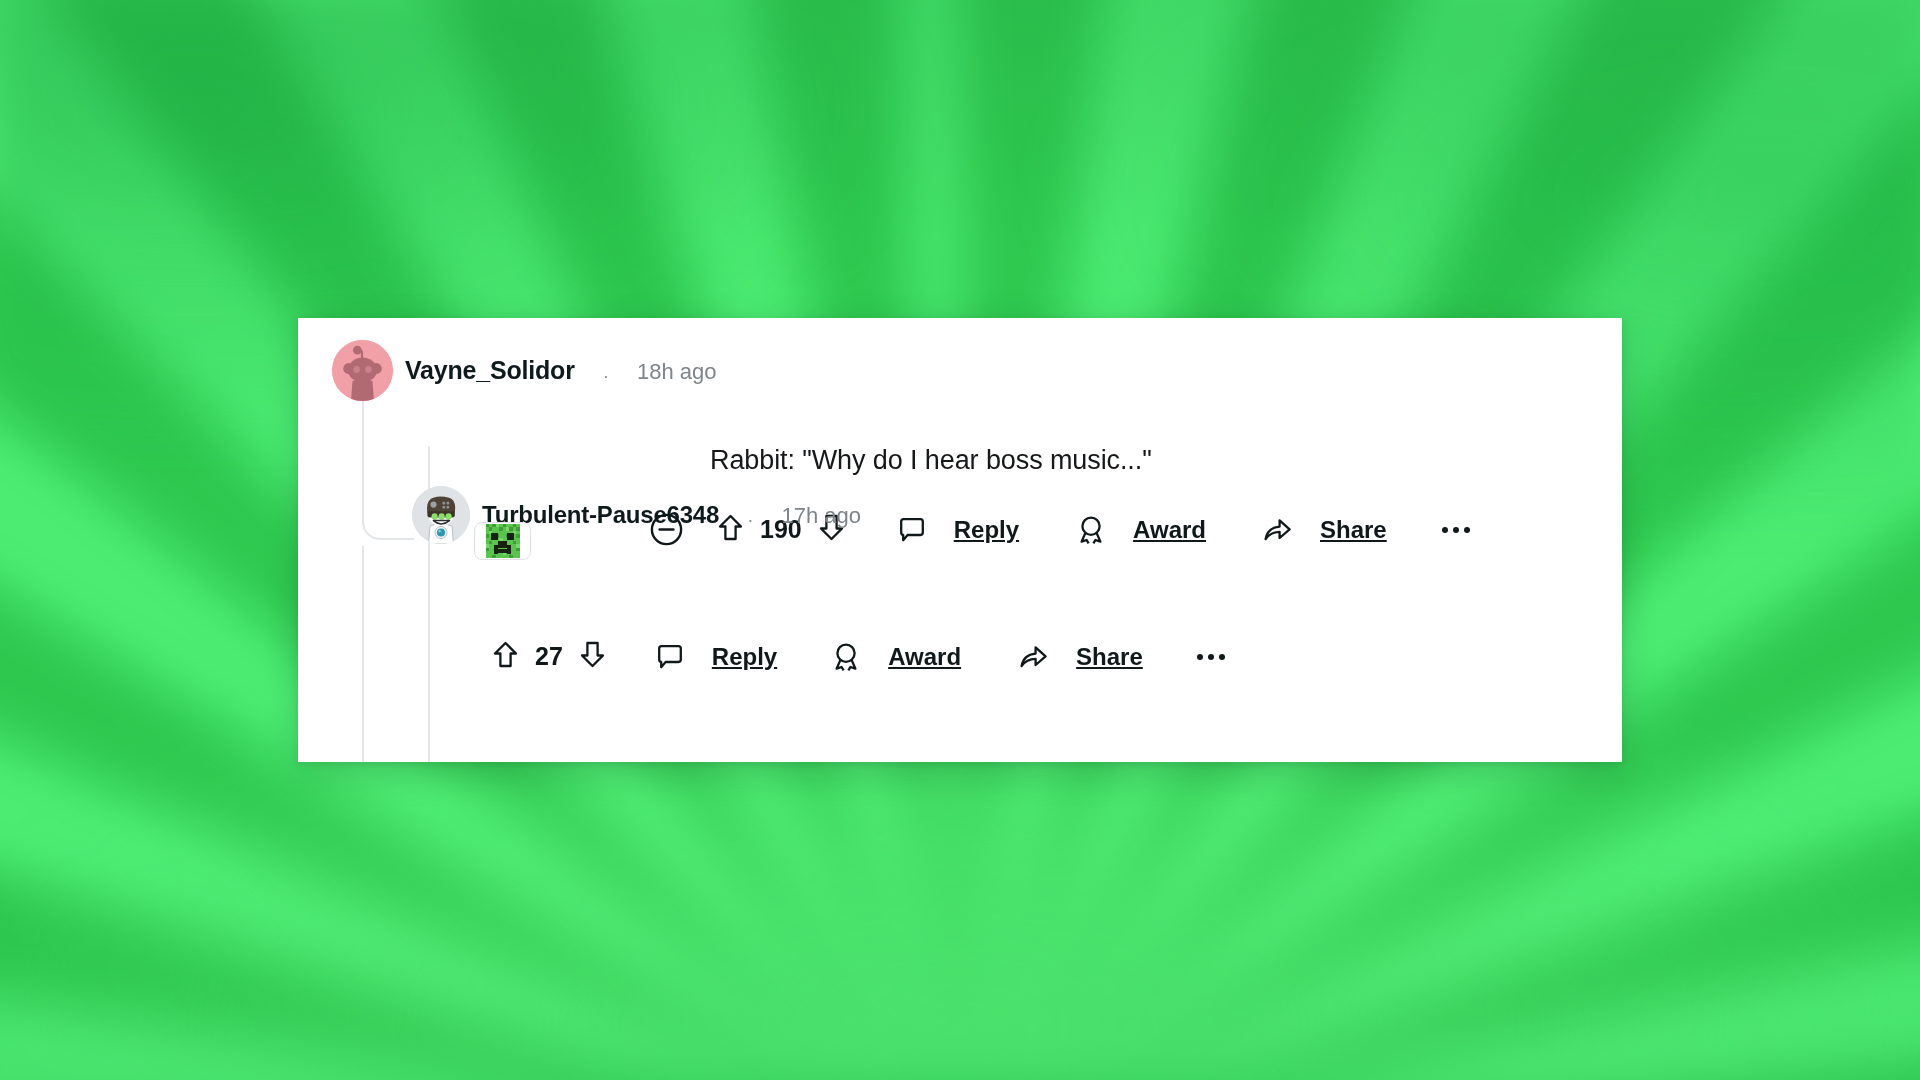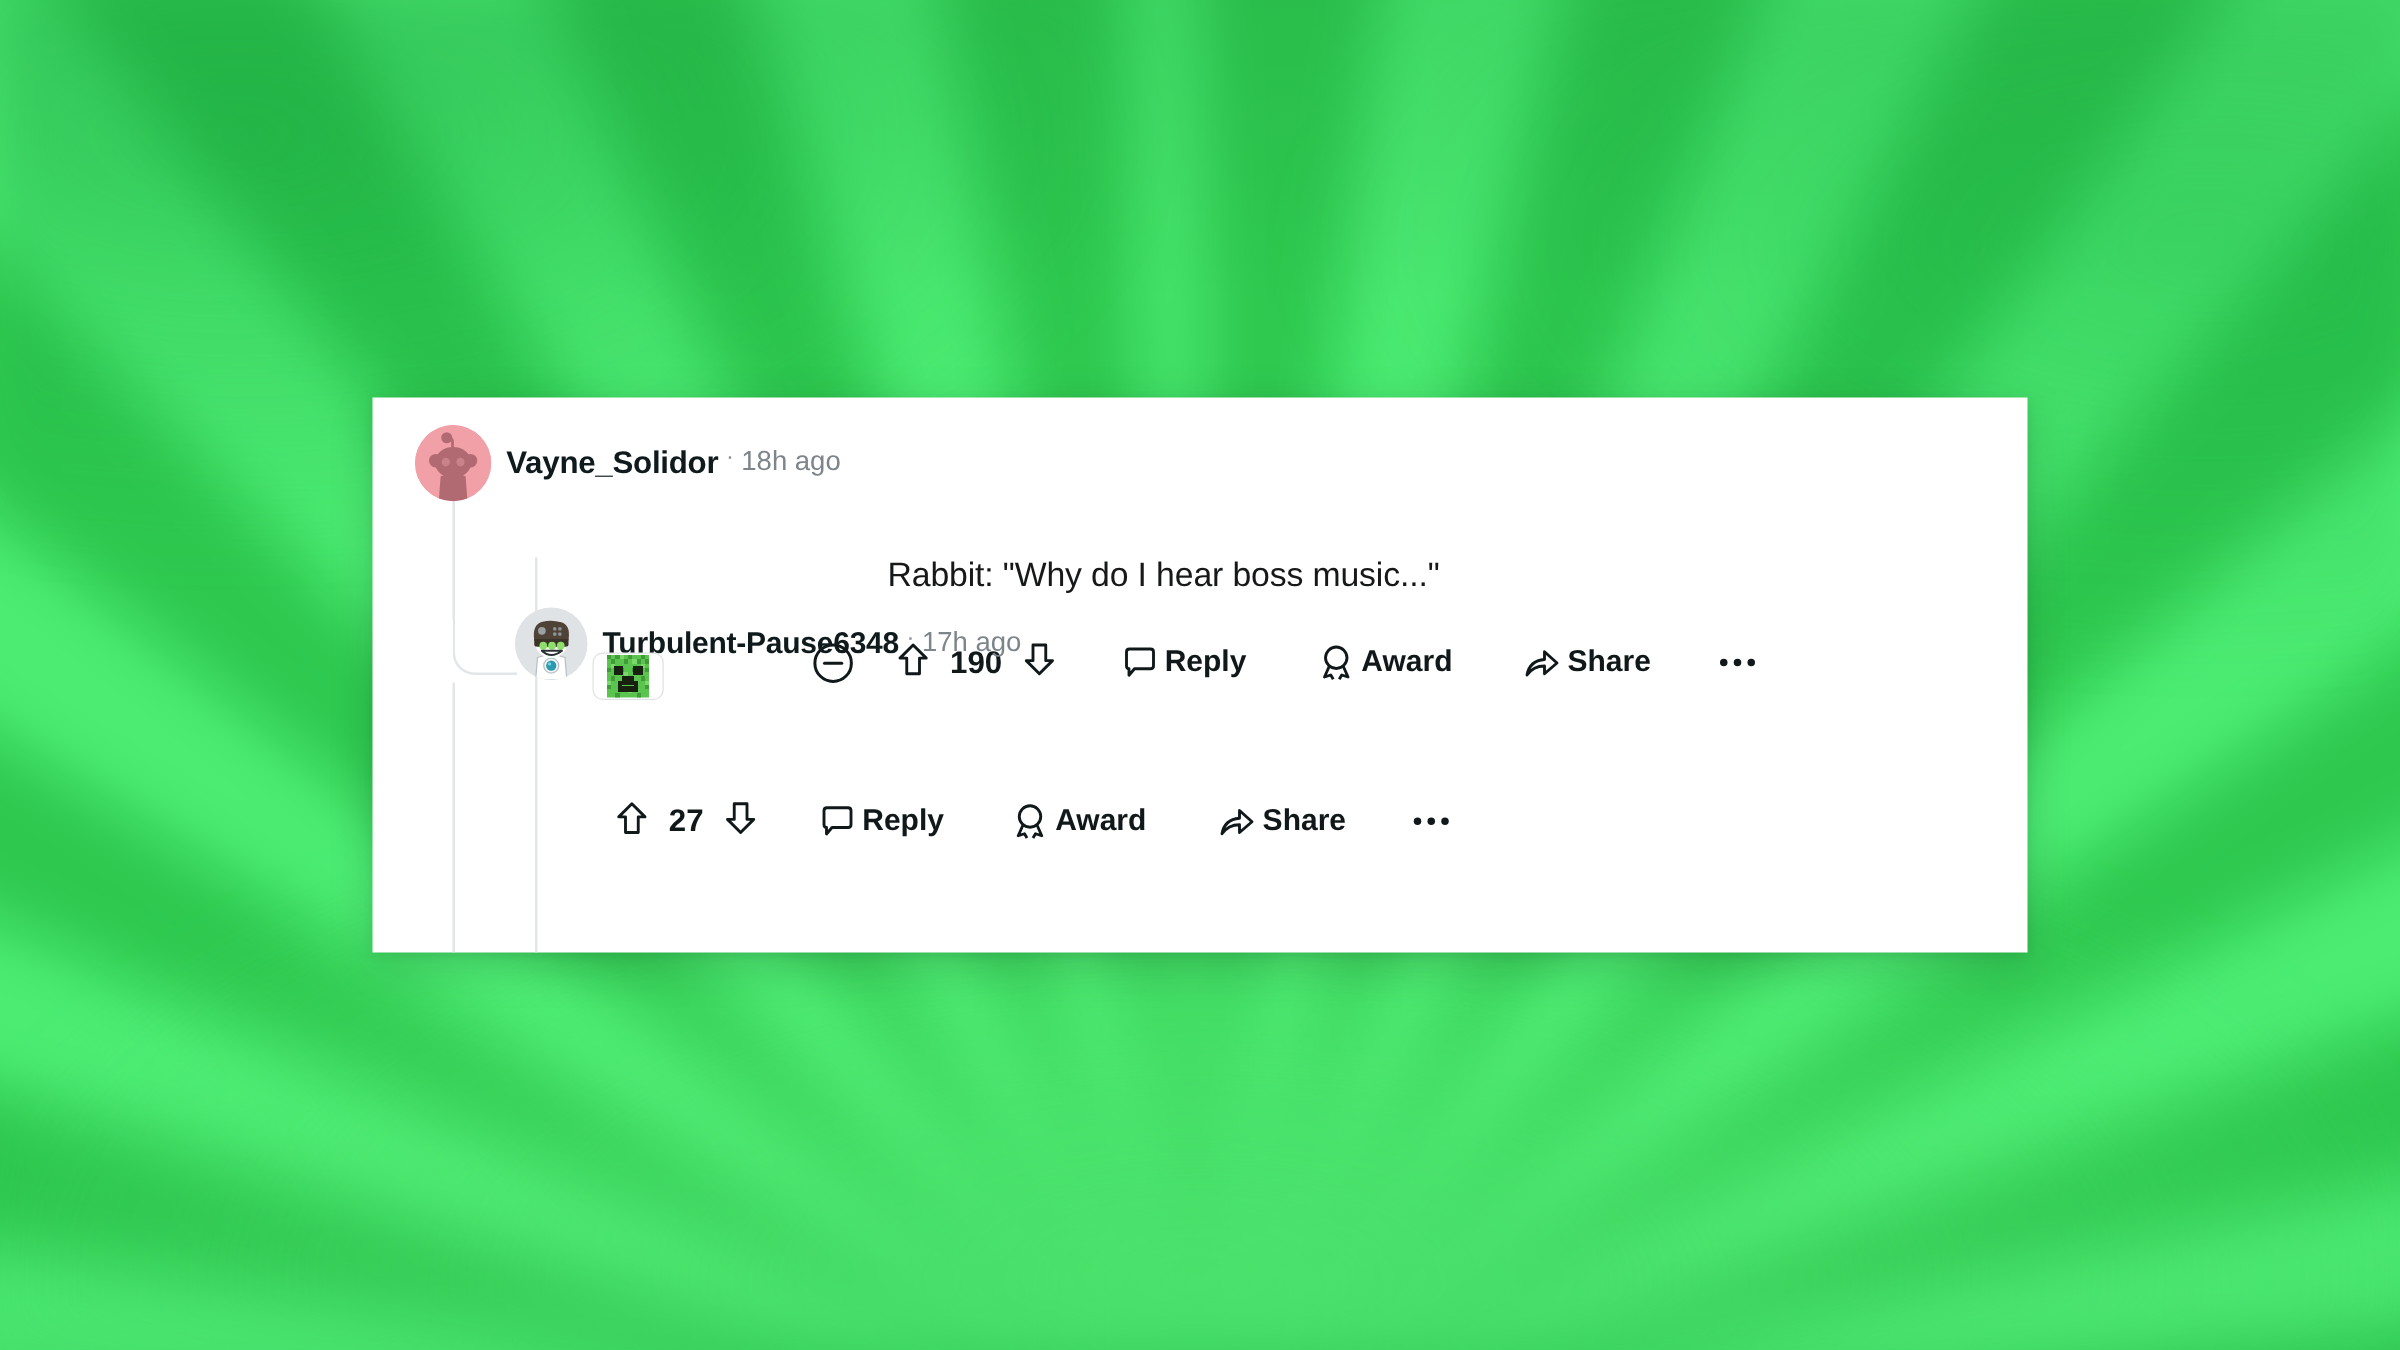--- a/index.html
+++ b/index.html
@@ -90,21 +90,21 @@
   
   .avatar {
     flex:0 0 auto;
     border-radius:50%;
     position:relative;
     overflow:hidden;
   }
   #avatar-vayne { width:61px; height:61px; background:#f2a0a8; }
   #avatar-turbulent { width:58px; height:58px; background:#dfe3e6; }
 
-  .meta-line { display:flex; align-items:flex-start; gap:6px; }
+  .meta-line { display:flex; align-items:flex-end; gap:28px; }
   .username {
     font-weight:700;
     color:#0f1a1c;
     letter-spacing:-.2px;
     white-space:nowrap;
   }
   #username-vayne     { font-size:25px; }
   #username-turbulent { font-size:24px; }
   .dot-sep { color:#8c9396; font-size:19px; line-height:1; }
   .timestamp { color:#7d858a; font-size:22px; white-space:nowrap; }
@@ -138,29 +138,30 @@
     position:absolute;
     display:flex;
     align-items:center;
   }
   #actions-root  { left:352px; top:195px; }
   #actions-reply { left:128px; top:154px; }
 
   .act {
     display:flex;
     align-items:center;
-    gap:6px;
+    gap:28px;
     color:#10181a;
     font-size:24px;
     font-weight:700;
     white-space:nowrap;
     background:none;
     border:none;
     cursor:pointer;
     font-family:inherit;
+    text-decoration:underline;
   }
   .act svg { display:block; }
 
   #collapse-button { margin-right:34px; }
   .vote-group { display:flex; align-items:center; gap:16px; }
   .vote-count { font-size:25px; font-weight:700; color:#10181a; }
 
   #actions-root .spacer-a  { width:53px; }
   #actions-root .spacer-b  { width:58px; }
   #actions-root .spacer-c  { width:57px; }

